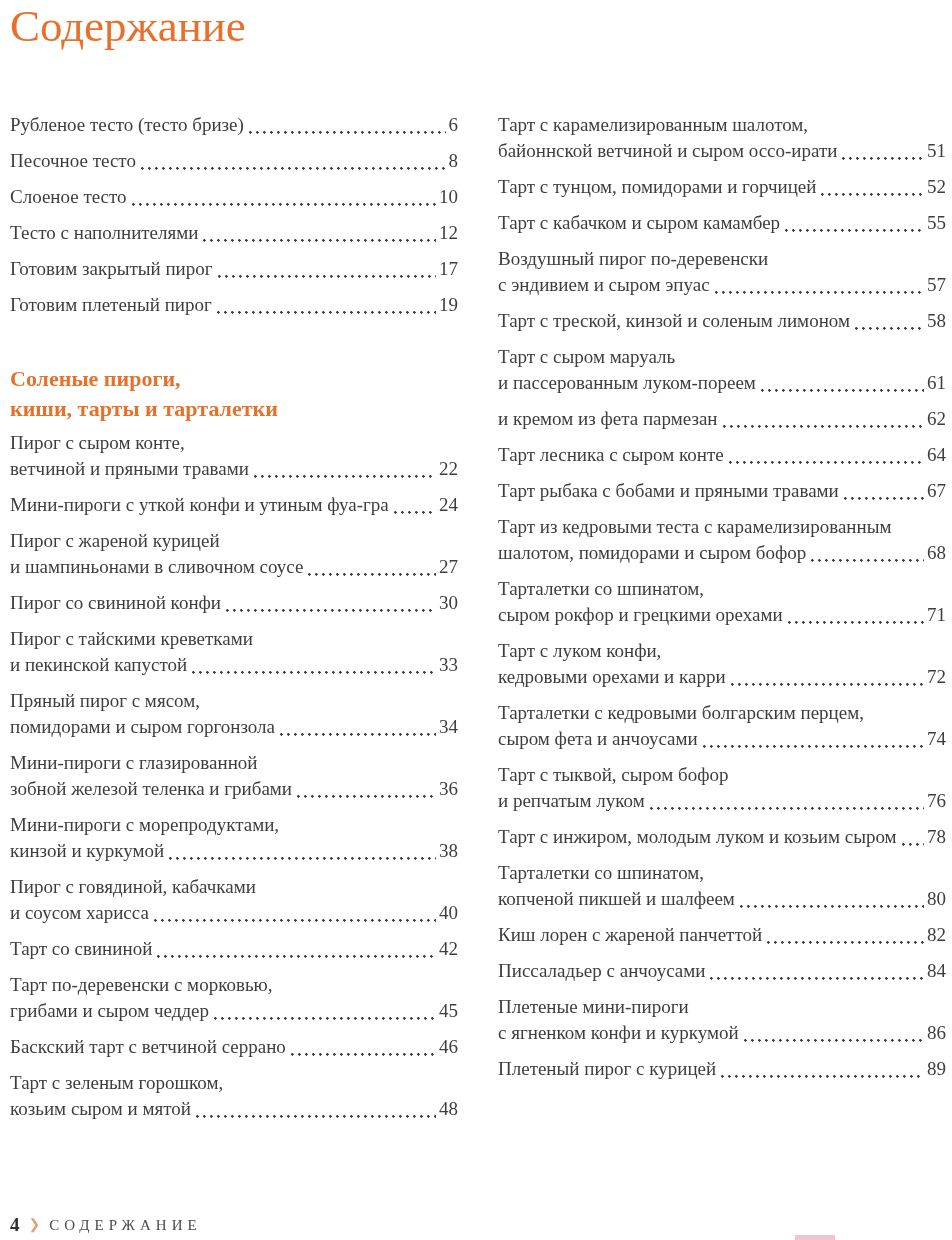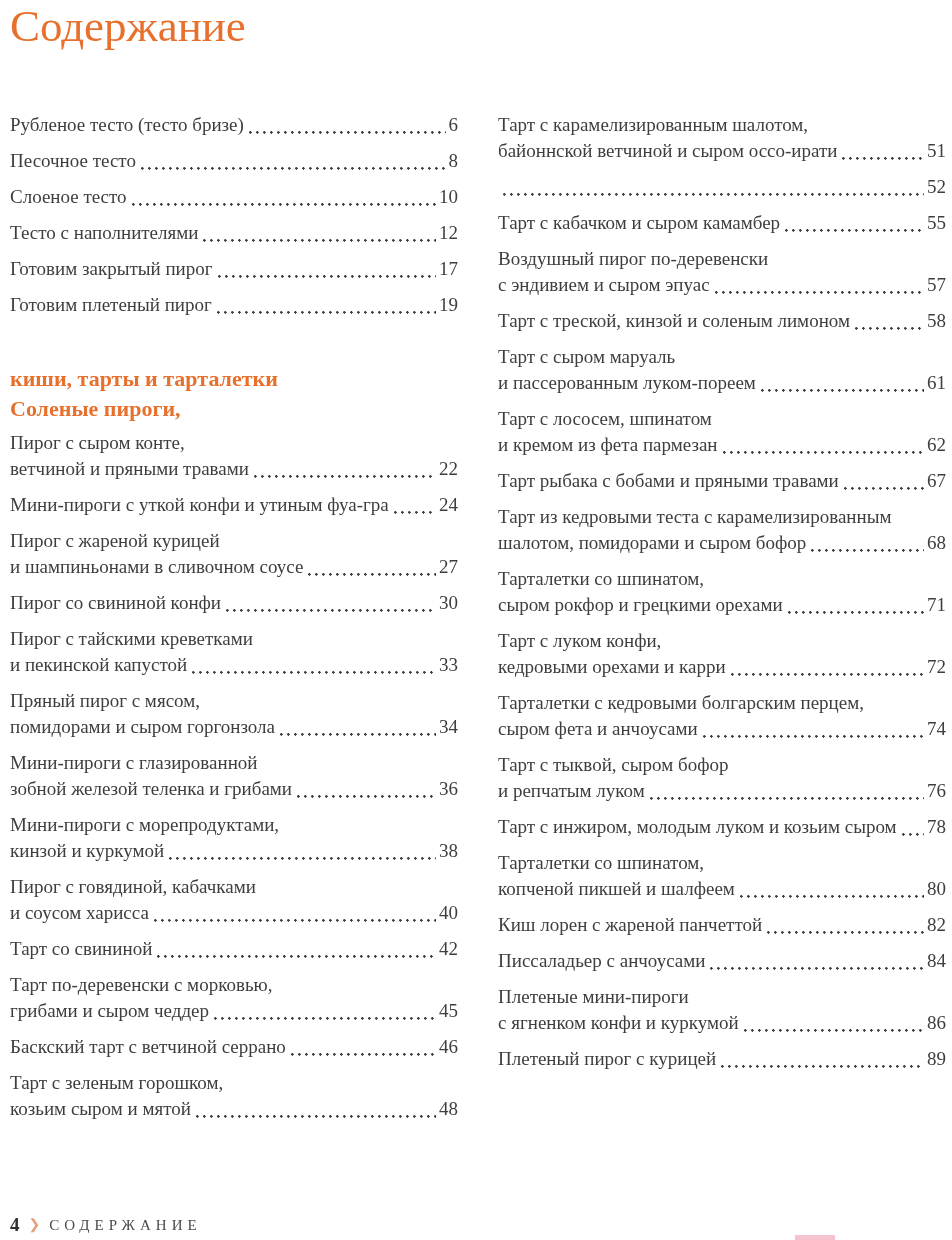--- a/index.html
+++ b/index.html
@@ -98,22 +98,22 @@
           </div>
         </div>
         <div class="entry">
           <div class="line last">
             <span class="label">Готовим плетеный пирог</span>
             <span class="leader"></span>
             <span class="pagenum">19</span>
           </div>
         </div>
         <div class="section-heading">
+          <div>Соленые пироги,</div>
           <div>киши, тарты и тарталетки</div>
-          <div>Соленые пироги,</div>
         </div>
         <div class="entry">
           <div class="line"><span class="label">Пирог с сыром конте,</span></div>
           <div class="line last">
             <span class="label">ветчиной и пряными травами</span>
             <span class="leader"></span>
             <span class="pagenum">22</span>
           </div>
         </div>
         <div class="entry">
@@ -213,20 +213,21 @@
         <div class="entry">
           <div class="line"><span class="label">Тарт с карамелизированным шалотом,</span></div>
           <div class="line last">
             <span class="label">байоннской ветчиной и сыром оссо-ирати</span>
             <span class="leader"></span>
             <span class="pagenum">51</span>
           </div>
         </div>
         <div class="entry">
           <div class="line last">
+            <span class="label">Тарт с тунцом, помидорами и горчицей</span>
             <span class="leader"></span>
             <span class="pagenum">52</span>
           </div>
         </div>
         <div class="entry">
           <div class="line last">
             <span class="label">Тарт с кабачком и сыром камамбер</span>
             <span class="leader"></span>
             <span class="pagenum">55</span>
           </div>
@@ -248,25 +249,31 @@
         </div>
         <div class="entry">
           <div class="line"><span class="label">Тарт с сыром маруаль</span></div>
           <div class="line last">
             <span class="label">и пассерованным луком-пореем</span>
             <span class="leader"></span>
             <span class="pagenum">61</span>
           </div>
         </div>
         <div class="entry">
-          <div class="line"><span class="label">Тарт с лососем, шпинатом</span></div>
           <div class="line last">
             <span class="label">и кремом из фета пармезан</span>
             <span class="leader"></span>
             <span class="pagenum">62</span>
+          </div>
+        </div>
+        <div class="entry">
+          <div class="line last">
+            <span class="label">Тарт лесника с сыром конте</span>
+            <span class="leader"></span>
+            <span class="pagenum">64</span>
           </div>
         </div>
         <div class="entry">
           <div class="line last">
             <span class="label">Тарт рыбака с бобами и пряными травами</span>
             <span class="leader"></span>
             <span class="pagenum">67</span>
           </div>
         </div>
         <div class="entry">

